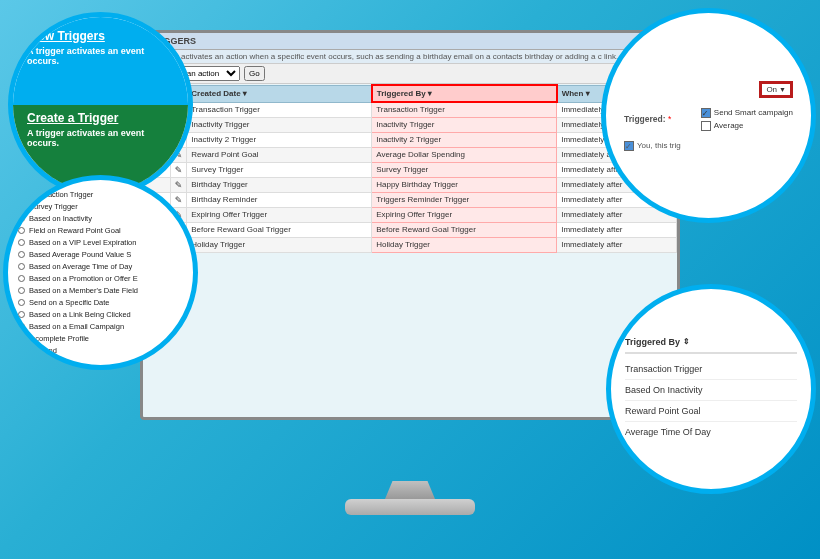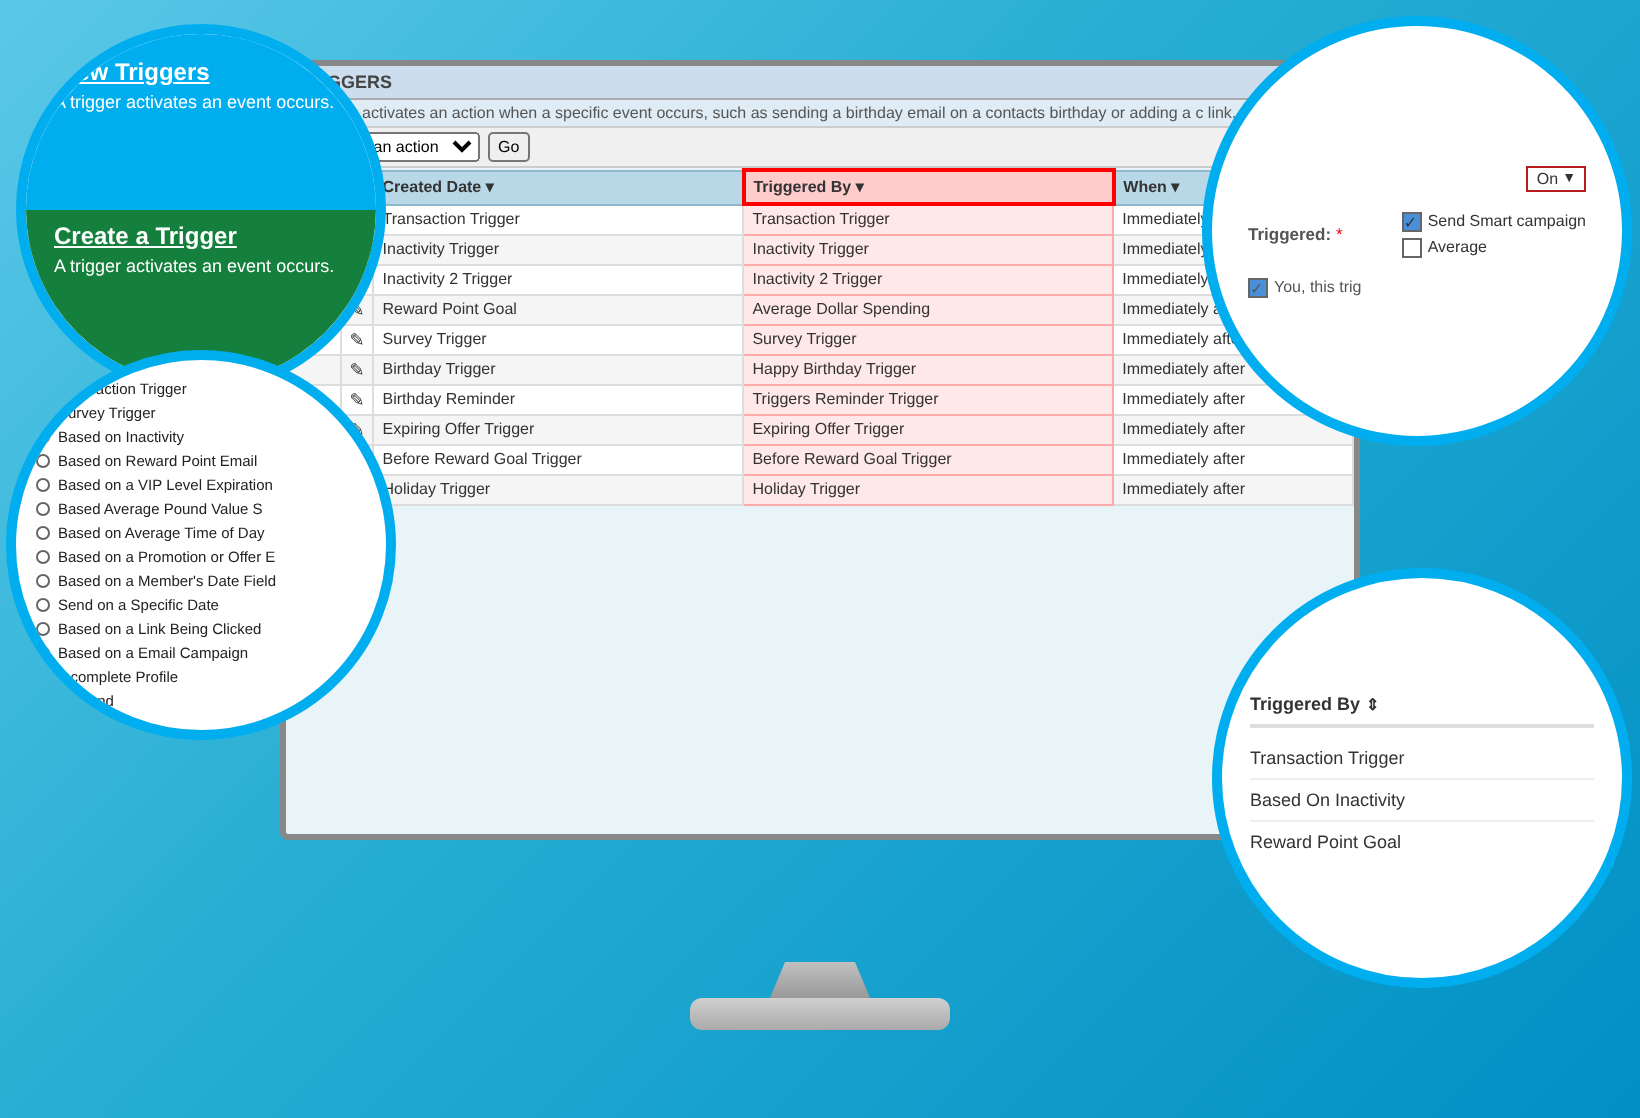--- a/index.html
+++ b/index.html
@@ -181,20 +181,21 @@
       color: white;
       font-size: 12px;
       text-decoration: underline;
       font-weight: bold;
     }
 
     .c-top-left p {
       color: white;
       font-size: 9px;
       margin-top: 3px;
+      font-weight: bold;
     }
 
     
     .c-bot-left {
       width: 195px;
       height: 195px;
       top: 175px;
       left: 3px;
     }
 
@@ -249,21 +250,21 @@
       justify-content: space-between;
       font-size: 8.5px;
       color: #333;
     }
 
     .setting-row .lbl {
       color: #555;
     }
 
     .sel-box {
-      border: 1px solid #b91c1c;
+      border: 3px solid #b91c1c;
       padding: 1px 4px;
       font-size: 8px;
       background: white;
       display: flex;
       align-items: center;
       gap: 2px;
     }
 
     .sel-arrow {
       font-size: 7px;
@@ -464,21 +465,21 @@
       <div class="trigger-item">
           <div class="rb"></div>
           <span>Survey Trigger</span>
         </div>
       <div class="trigger-item">
           <div class="rb"></div>
           <span>Based on Inactivity</span>
         </div>
       <div class="trigger-item">
           <div class="rb"></div>
-          <span>Based on Reward Point Email</span>
+          <span>Field on Reward Point Goal</span>
         </div>
       <div class="trigger-item">
           <div class="rb"></div>
           <span>Based on a VIP Level Expiration</span>
         </div>
       <div class="trigger-item">
           <div class="rb"></div>
           <span>Based Average Pound Value S</span>
         </div>
       <div class="trigger-item">
@@ -549,16 +550,17 @@
 
   <div class="circle c-bot-right">
     <div class="inner">
       <div class="dd-head">
         <span>Triggered By</span>
         <span class="sort-icon">⇕</span>
       </div>
       <div class="dd-entry">Transaction Trigger</div>
       <div class="dd-entry">Based On Inactivity</div>
       <div class="dd-entry">Reward Point Goal</div>
+      <div class="dd-entry">Average Time Of Day</div>
     </div>
   </div>
 
 </div>
 
 </body></html>

